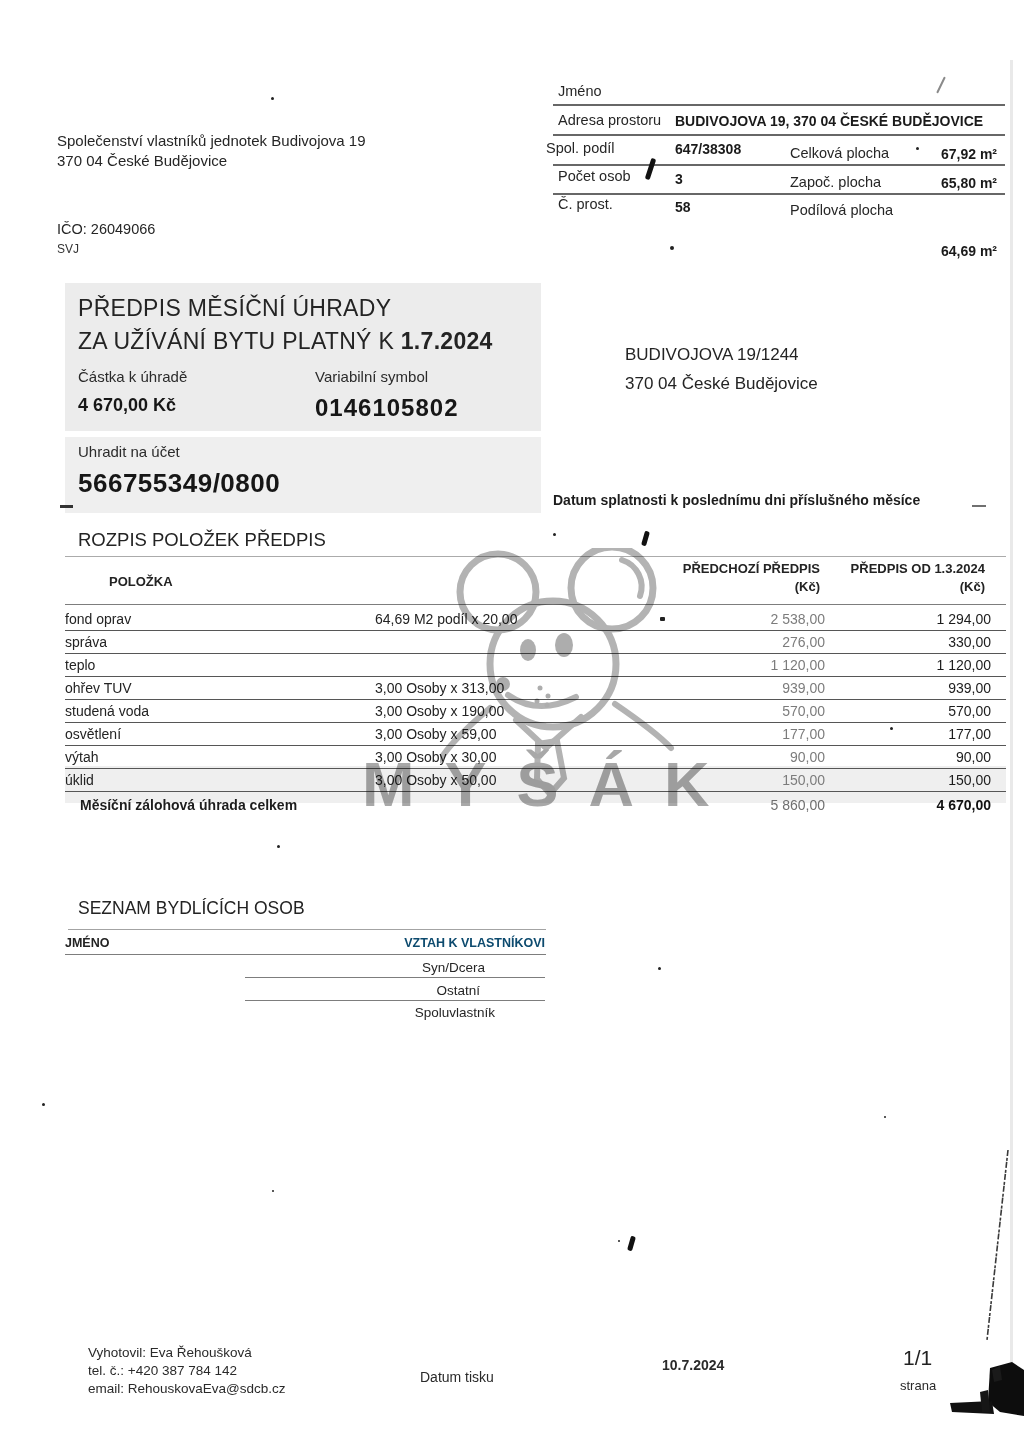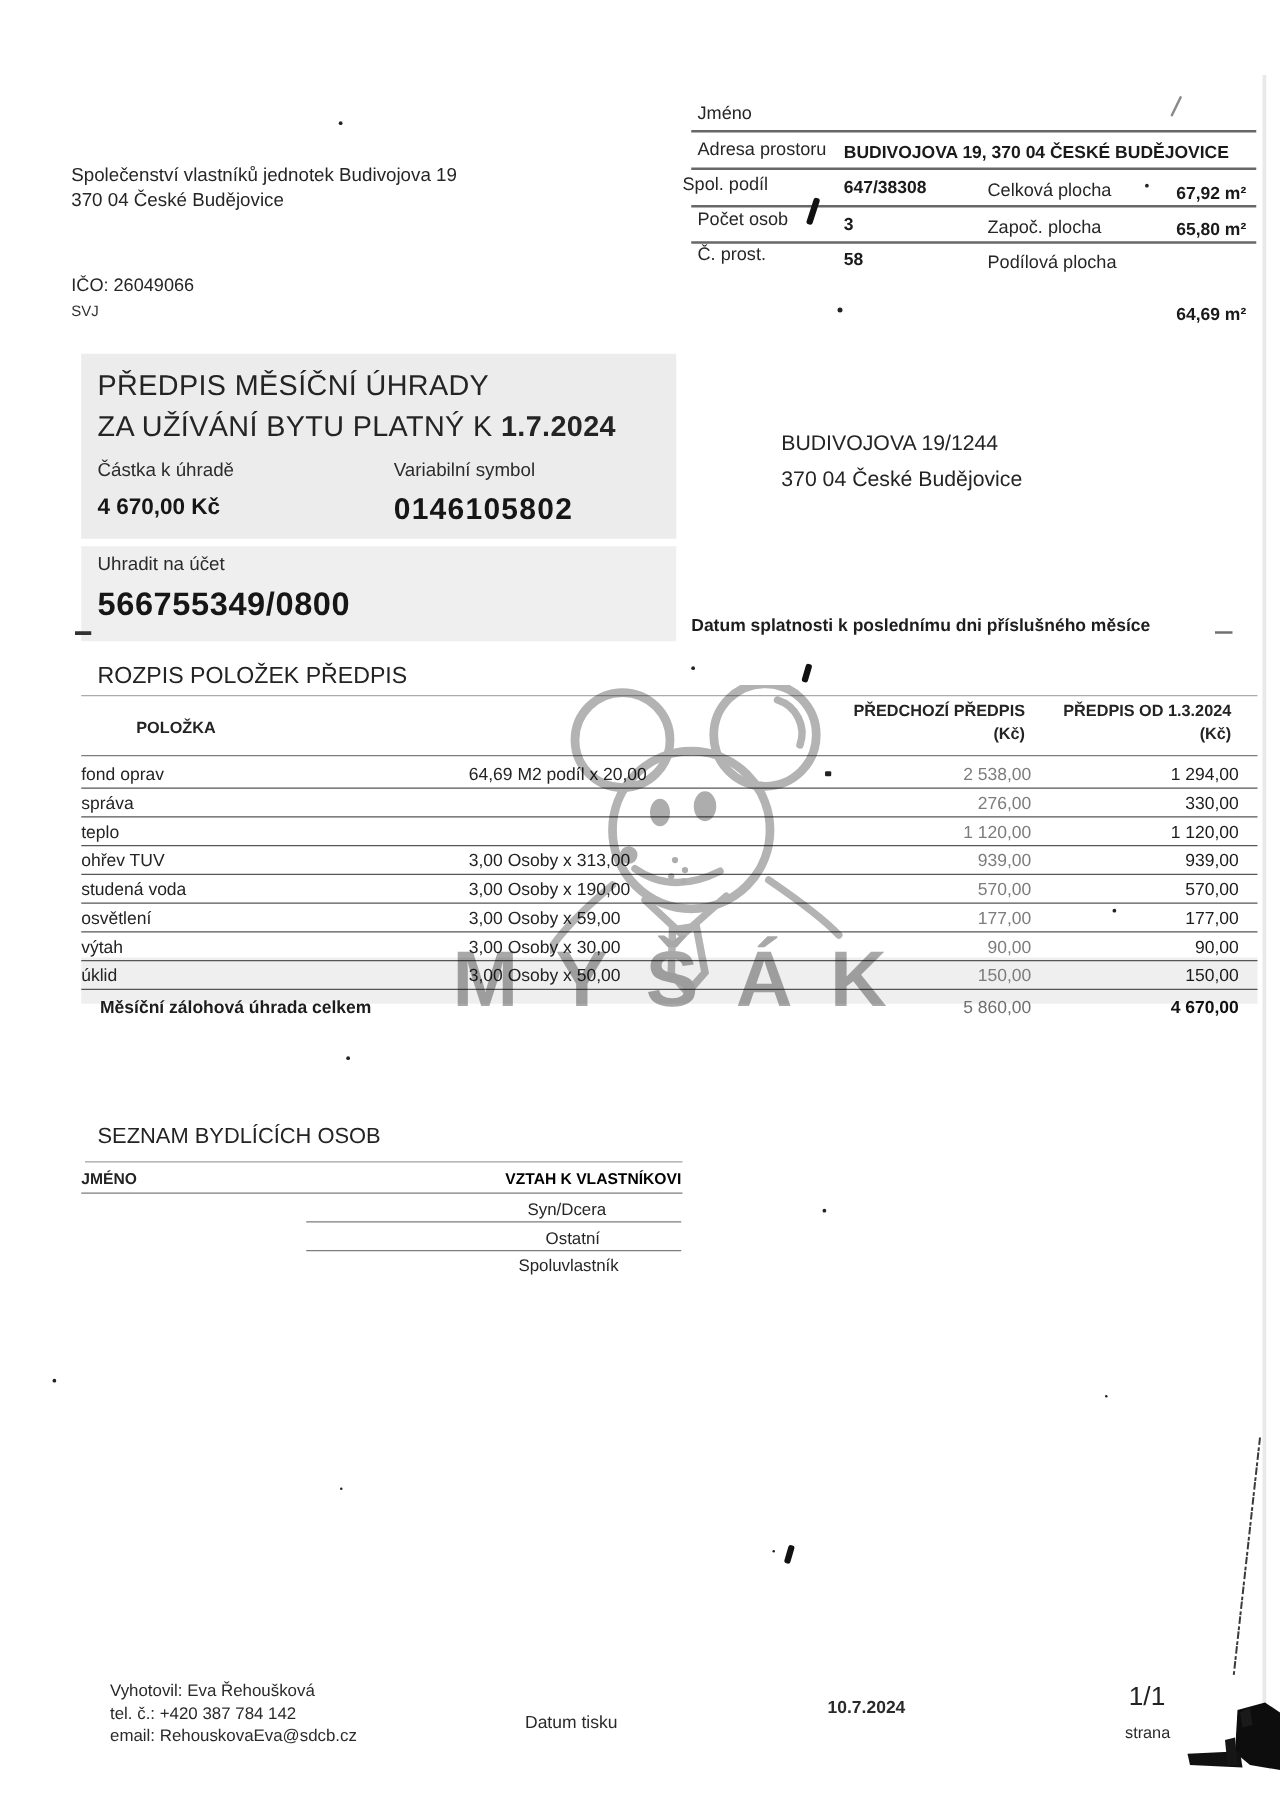--- a/index.html
+++ b/index.html
@@ -176,21 +176,21 @@
       <div class="c-name">Měsíční zálohová úhrada celkem</div>
       <div class="c-calc"></div>
       <div class="c-prev">5 860,00</div>
       <div class="c-new">4 670,00</div>
     </div>
   </div>
 
   <div class="abs" style="left:78px;top:898px;font-size:17.5px;color:#232323;">SEZNAM BYDLÍCÍCH OSOB</div>
   <div class="hline thin" style="left:68px;top:929px;width:478px;opacity:.6;"></div>
   <div class="abs" style="left:65px;top:936px;font-size:12.5px;font-weight:bold;color:#232323;">JMÉNO</div>
-  <div class="abs" style="left:245px;top:936px;width:300px;text-align:right;font-size:12.5px;font-weight:bold;color:#000000;">VZTAH K VLASTNÍKOVI</div>
+  <div class="abs" style="left:245px;top:936px;width:300px;text-align:right;font-size:12.5px;font-weight:bold;color:#0c4a6e;">VZTAH K VLASTNÍKOVI</div>
   <div class="hline thin" style="left:65px;top:954px;width:481px;"></div>
 
   <div class="abs rrow" style="left:245px;top:960px;width:240px;text-align:right;">Syn/Dcera</div>
   <div class="hline thin" style="left:245px;top:977px;width:300px;"></div>
   <div class="abs rrow" style="left:245px;top:983px;width:235px;text-align:right;">Ostatní</div>
   <div class="hline thin" style="left:245px;top:1000px;width:300px;"></div>
   <div class="abs rrow" style="left:245px;top:1005px;width:250px;text-align:right;">Spoluvlastník</div>
 
   <div class="abs watermark" style="left:0;top:540px;width:1024px;height:330px;">
     <svg class="abs" style="left:440px;top:8px;" width="270" height="250" viewBox="0 0 270 250" fill="none" stroke="#ababab" stroke-width="7" stroke-linecap="round">

